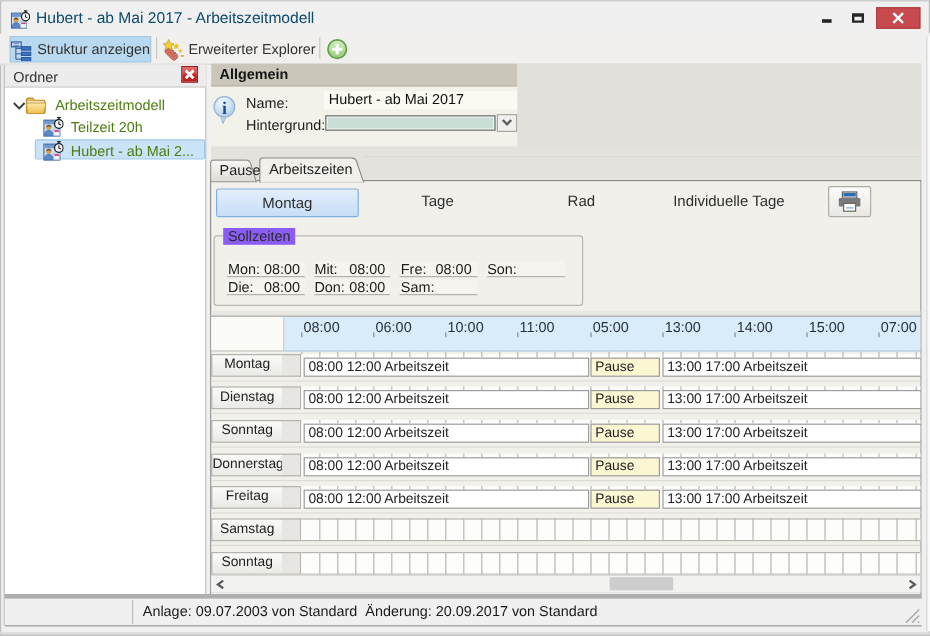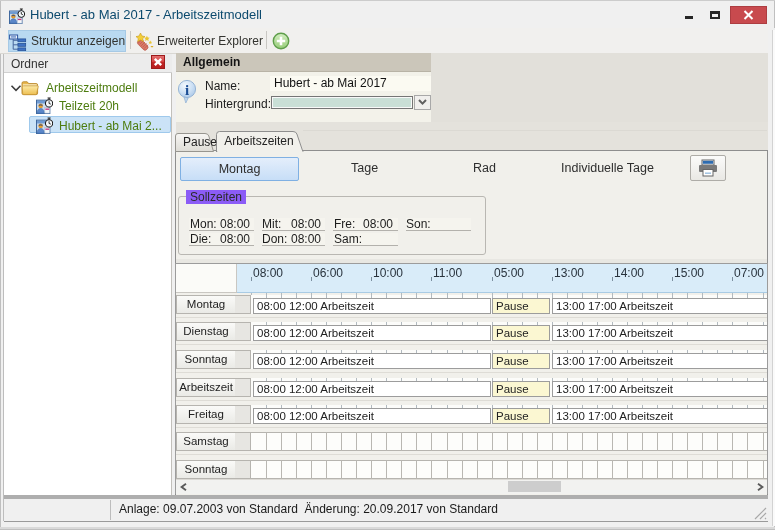--- a/index.html
+++ b/index.html
@@ -372,21 +372,21 @@
 <div class="abs" style="left:687.2px;top:350px;width:1px;height:3px;background:#b2bac0"></div>
 <div class="abs" style="left:702.3px;top:350px;width:1px;height:3px;background:#b2bac0"></div>
 <div class="abs" style="left:717.3px;top:350px;width:1px;height:3px;background:#b2bac0"></div>
 <div class="abs" style="left:732.4px;top:350px;width:1px;height:3px;background:#b2bac0"></div>
 <div class="abs" style="left:747.4px;top:350px;width:1px;height:3px;background:#b2bac0"></div>
 <div class="abs" style="left:762.5px;top:350px;width:1px;height:3px;background:#b2bac0"></div>
 <div class="bar" style="left:253px;top:353px;width:238px">08:00 12:00 Arbeitszeit</div>
 <div class="bar pause" style="left:492px;top:353px;width:58px">Pause</div>
 <div class="bar" style="left:552px;top:353px;width:216px">13:00 17:00 Arbeitszeit</div>
 <div class="abs" style="left:176px;top:372px;width:591px;height:1px;background:#dedcd6"></div>
-<div class="abs" style="left:176px;top:378px;width:60px;height:19px;background:linear-gradient(#fafaf8,#eaeae6);border:1px solid #b6b4af;font-size:11.5px;color:#222;text-align:center;line-height:17px">Arbeitszeit</div>
+<div class="abs" style="left:176px;top:378px;width:60px;height:19px;background:linear-gradient(#fafaf8,#eaeae6);border:1px solid #b6b4af;font-size:11.5px;color:#222;text-align:center;line-height:17px">Donnerstag</div>
 <div class="abs" style="left:235px;top:378px;width:16px;height:19px;background:#e7e6e2;border:1px solid #b6b4af;border-left:none"></div>
 <div class="abs" style="left:251px;top:378px;width:516px;height:19px;background:#fcfcfa"></div>
 <div class="abs" style="left:265.9px;top:378px;width:1px;height:3px;background:#b2bac0"></div>
 <div class="abs" style="left:280.9px;top:378px;width:1px;height:3px;background:#b2bac0"></div>
 <div class="abs" style="left:296.0px;top:378px;width:1px;height:3px;background:#b2bac0"></div>
 <div class="abs" style="left:311.0px;top:378px;width:1px;height:3px;background:#b2bac0"></div>
 <div class="abs" style="left:326.1px;top:378px;width:1px;height:3px;background:#b2bac0"></div>
 <div class="abs" style="left:341.1px;top:378px;width:1px;height:3px;background:#b2bac0"></div>
 <div class="abs" style="left:356.2px;top:378px;width:1px;height:3px;background:#b2bac0"></div>
 <div class="abs" style="left:371.2px;top:378px;width:1px;height:3px;background:#b2bac0"></div>

